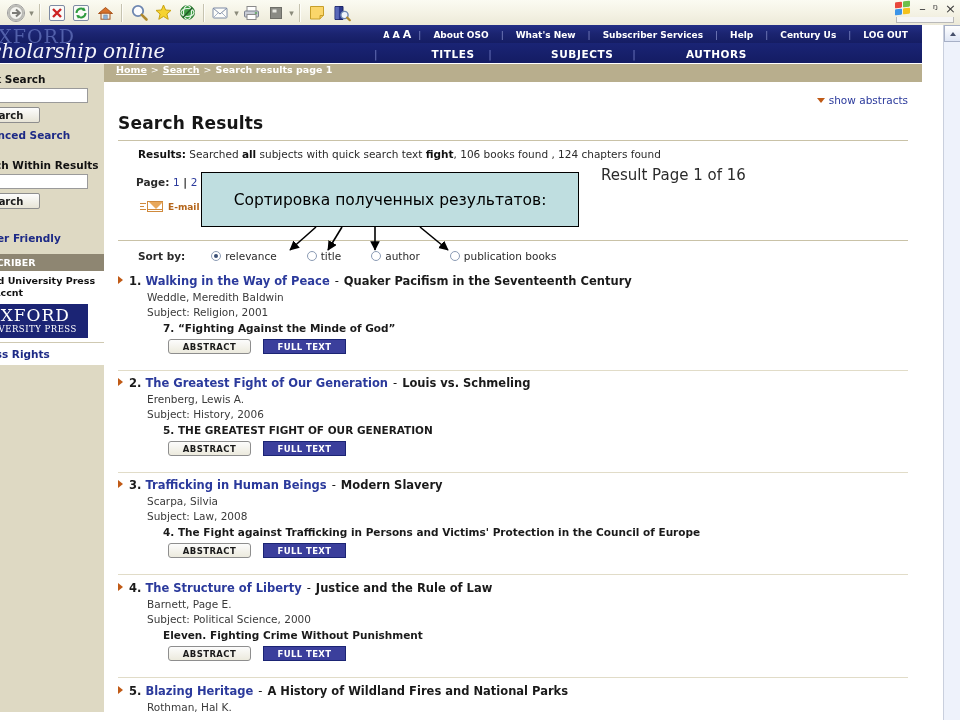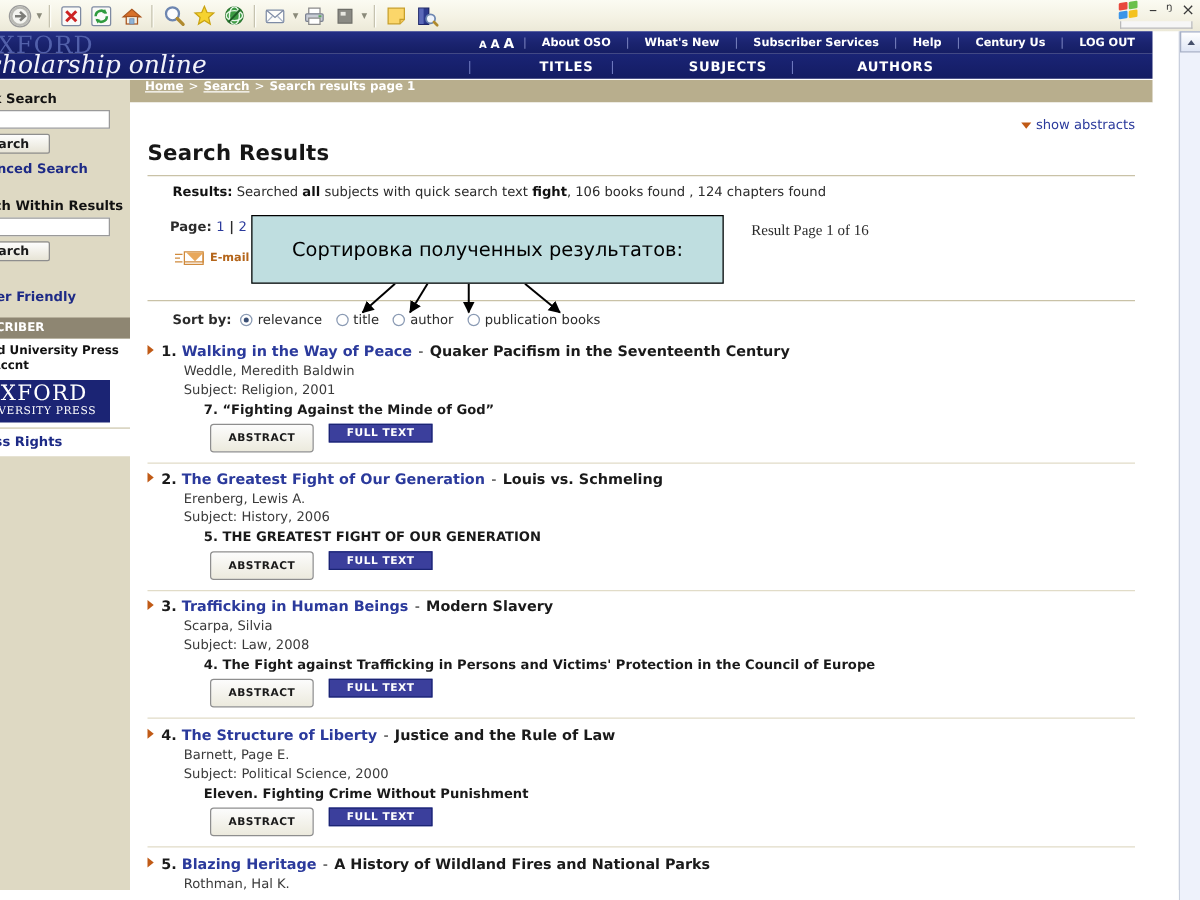--- a/index.html
+++ b/index.html
@@ -209,22 +209,22 @@
     position:absolute; left: 34px; top: 66px;
     font-size: 10.5px; color:#2b2b2b;
   }
   .results-line b { color:#111; }
   .page-line {
     position:absolute; left: 32px; top: 94px;
     font-size: 10.5px; color:#2b2b2b; font-weight:bold;
   }
   .page-line a { color:#2b3a9c; text-decoration:none; font-weight:normal;}
   .result-page-of {
-    position:absolute; left: 497px; top: 95px;
-    font-size: 12px; color:#2b2b2b;font-family:Liberation Serif, serif;
+    position:absolute; left: 497px; top: 84px;
+    font-size: 15px; color:#2b2b2b;
   }
   .email-row {
     position:absolute; left: 36px; top: 119px;
     display:flex; align-items:center; gap:4px;
     font-size: 9px; font-weight:bold; color:#b4651a;
   }
   .env {
     width:16px;height:11px; border:1px solid #d08a3c; background:#fff;
     position:relative;
   }
@@ -249,21 +249,21 @@
   .sortby .lbl { font-weight:bold; margin-right:2px;}
   .radio {
     width: 10px; height:10px; border-radius:50%;
     border:1px solid #8b9bb4; background:#fff;
     display:inline-block; position:relative; vertical-align:middle;
   }
   .radio.on:after{
     content:""; position:absolute; left:2px; top:2px; width:4px;height:4px;
     border-radius:50%; background:#3a4f74;
   }
-  .sort-opt { display:flex; align-items:center; gap:4px; margin-right:6px;}
+  .sort-opt { display:flex; align-items:center; gap:4px; margin-right:6px;margin-left:19px;}
 
   
   .result {
     position:absolute; left: 14px; width: 790px;
     font-size: 10.5px;
   }
   .res-title {
     display:flex; align-items:baseline; gap:4px;
     font-size: 11.5px; font-weight:bold; color:#1a1a1a;
     white-space: nowrap;
@@ -285,21 +285,21 @@
   .res-subject {
     margin-left: 29px; margin-top:3px;
     font-size: 10.5px; color:#3a3a3a; font-weight:normal;
   }
   .res-chapter {
     margin-left: 45px; margin-top:4px;
     font-size: 10.5px; color:#1a1a1a; font-weight:bold;
   }
   .btn-row { margin-left: 50px; margin-top: 5px; display:flex; gap:12px;}
   .btn-abstract {
-    width: 83px; height: 23px; border:1px solid #8e8e8e; border-radius:3px;
+    width: 83px; height: 15px; border:1px solid #8e8e8e; border-radius:3px;
     background: linear-gradient(to bottom,#fcfcfc,#eceadd);
     color:#1a1a1a; font-size: 8.5px; font-weight:bold; letter-spacing:.4px;
     display:flex;align-items:center;justify-content:center;
   }
   .btn-fulltext {
     width: 83px; height: 15px; border:1px solid #1b2474; border-radius:0;
     background: #3b3f9c;
     color:#ffffff; font-size: 8.5px; font-weight:bold; letter-spacing:.4px;
     display:flex;align-items:center;justify-content:center;
   }

